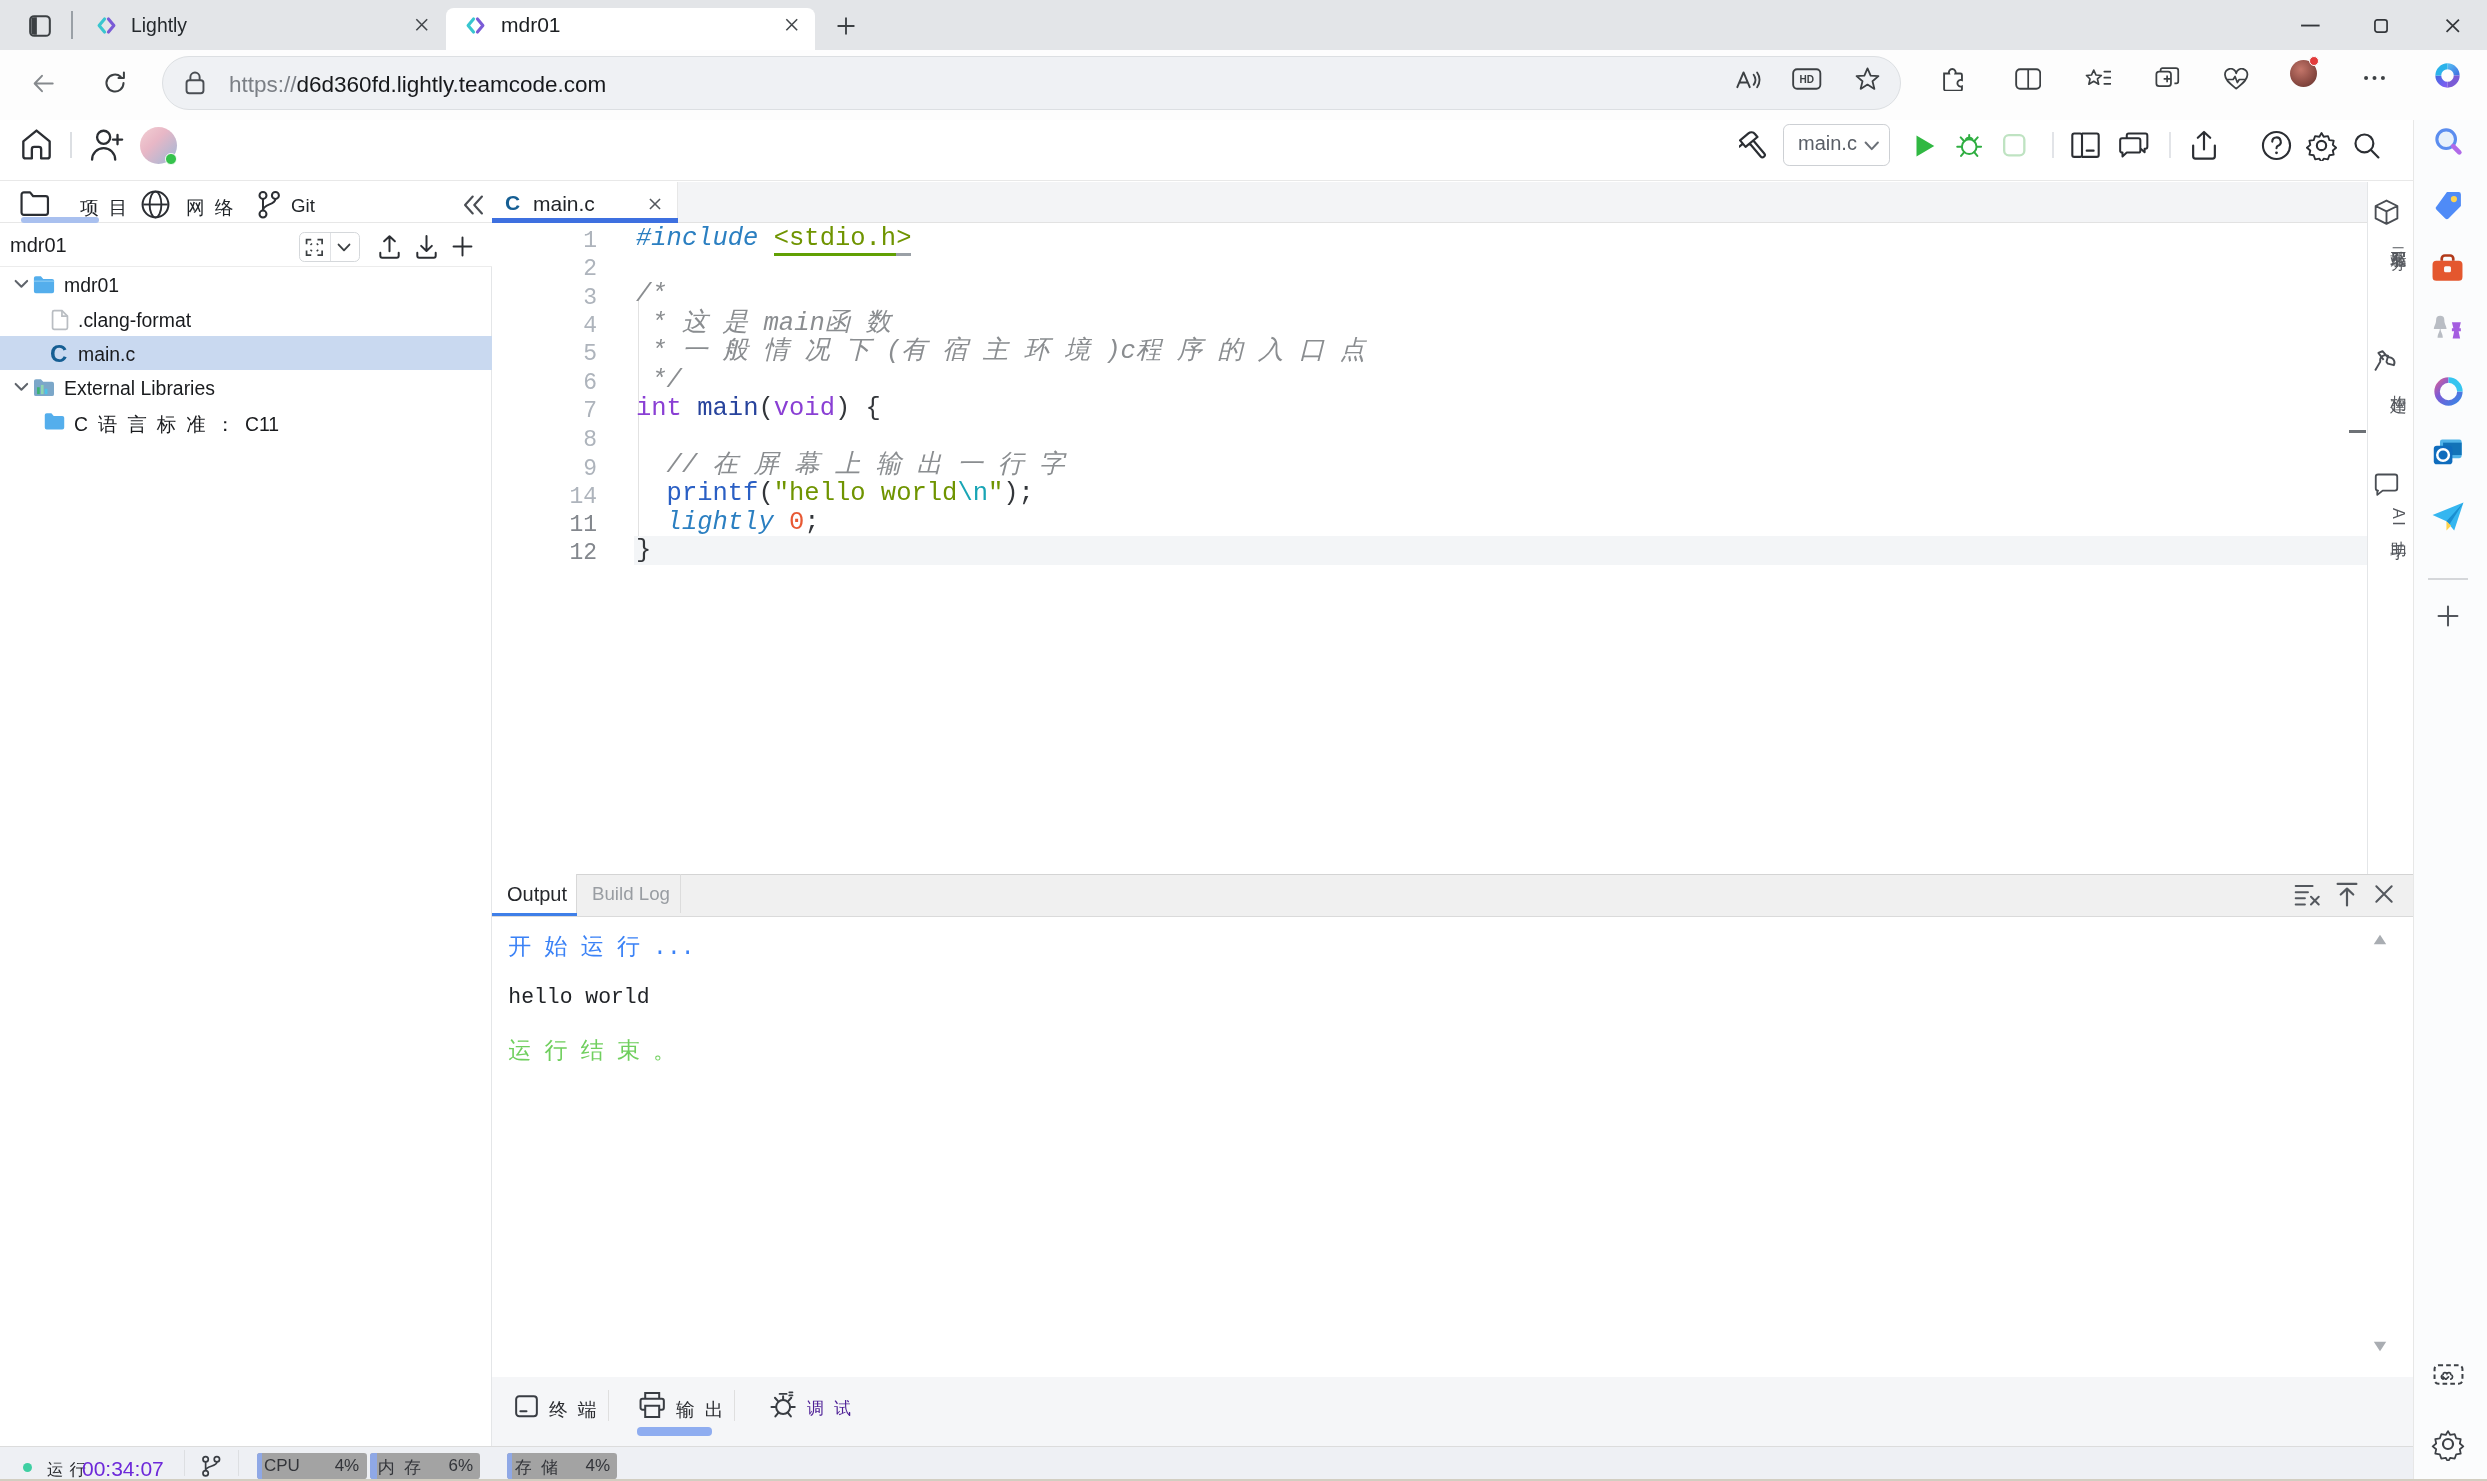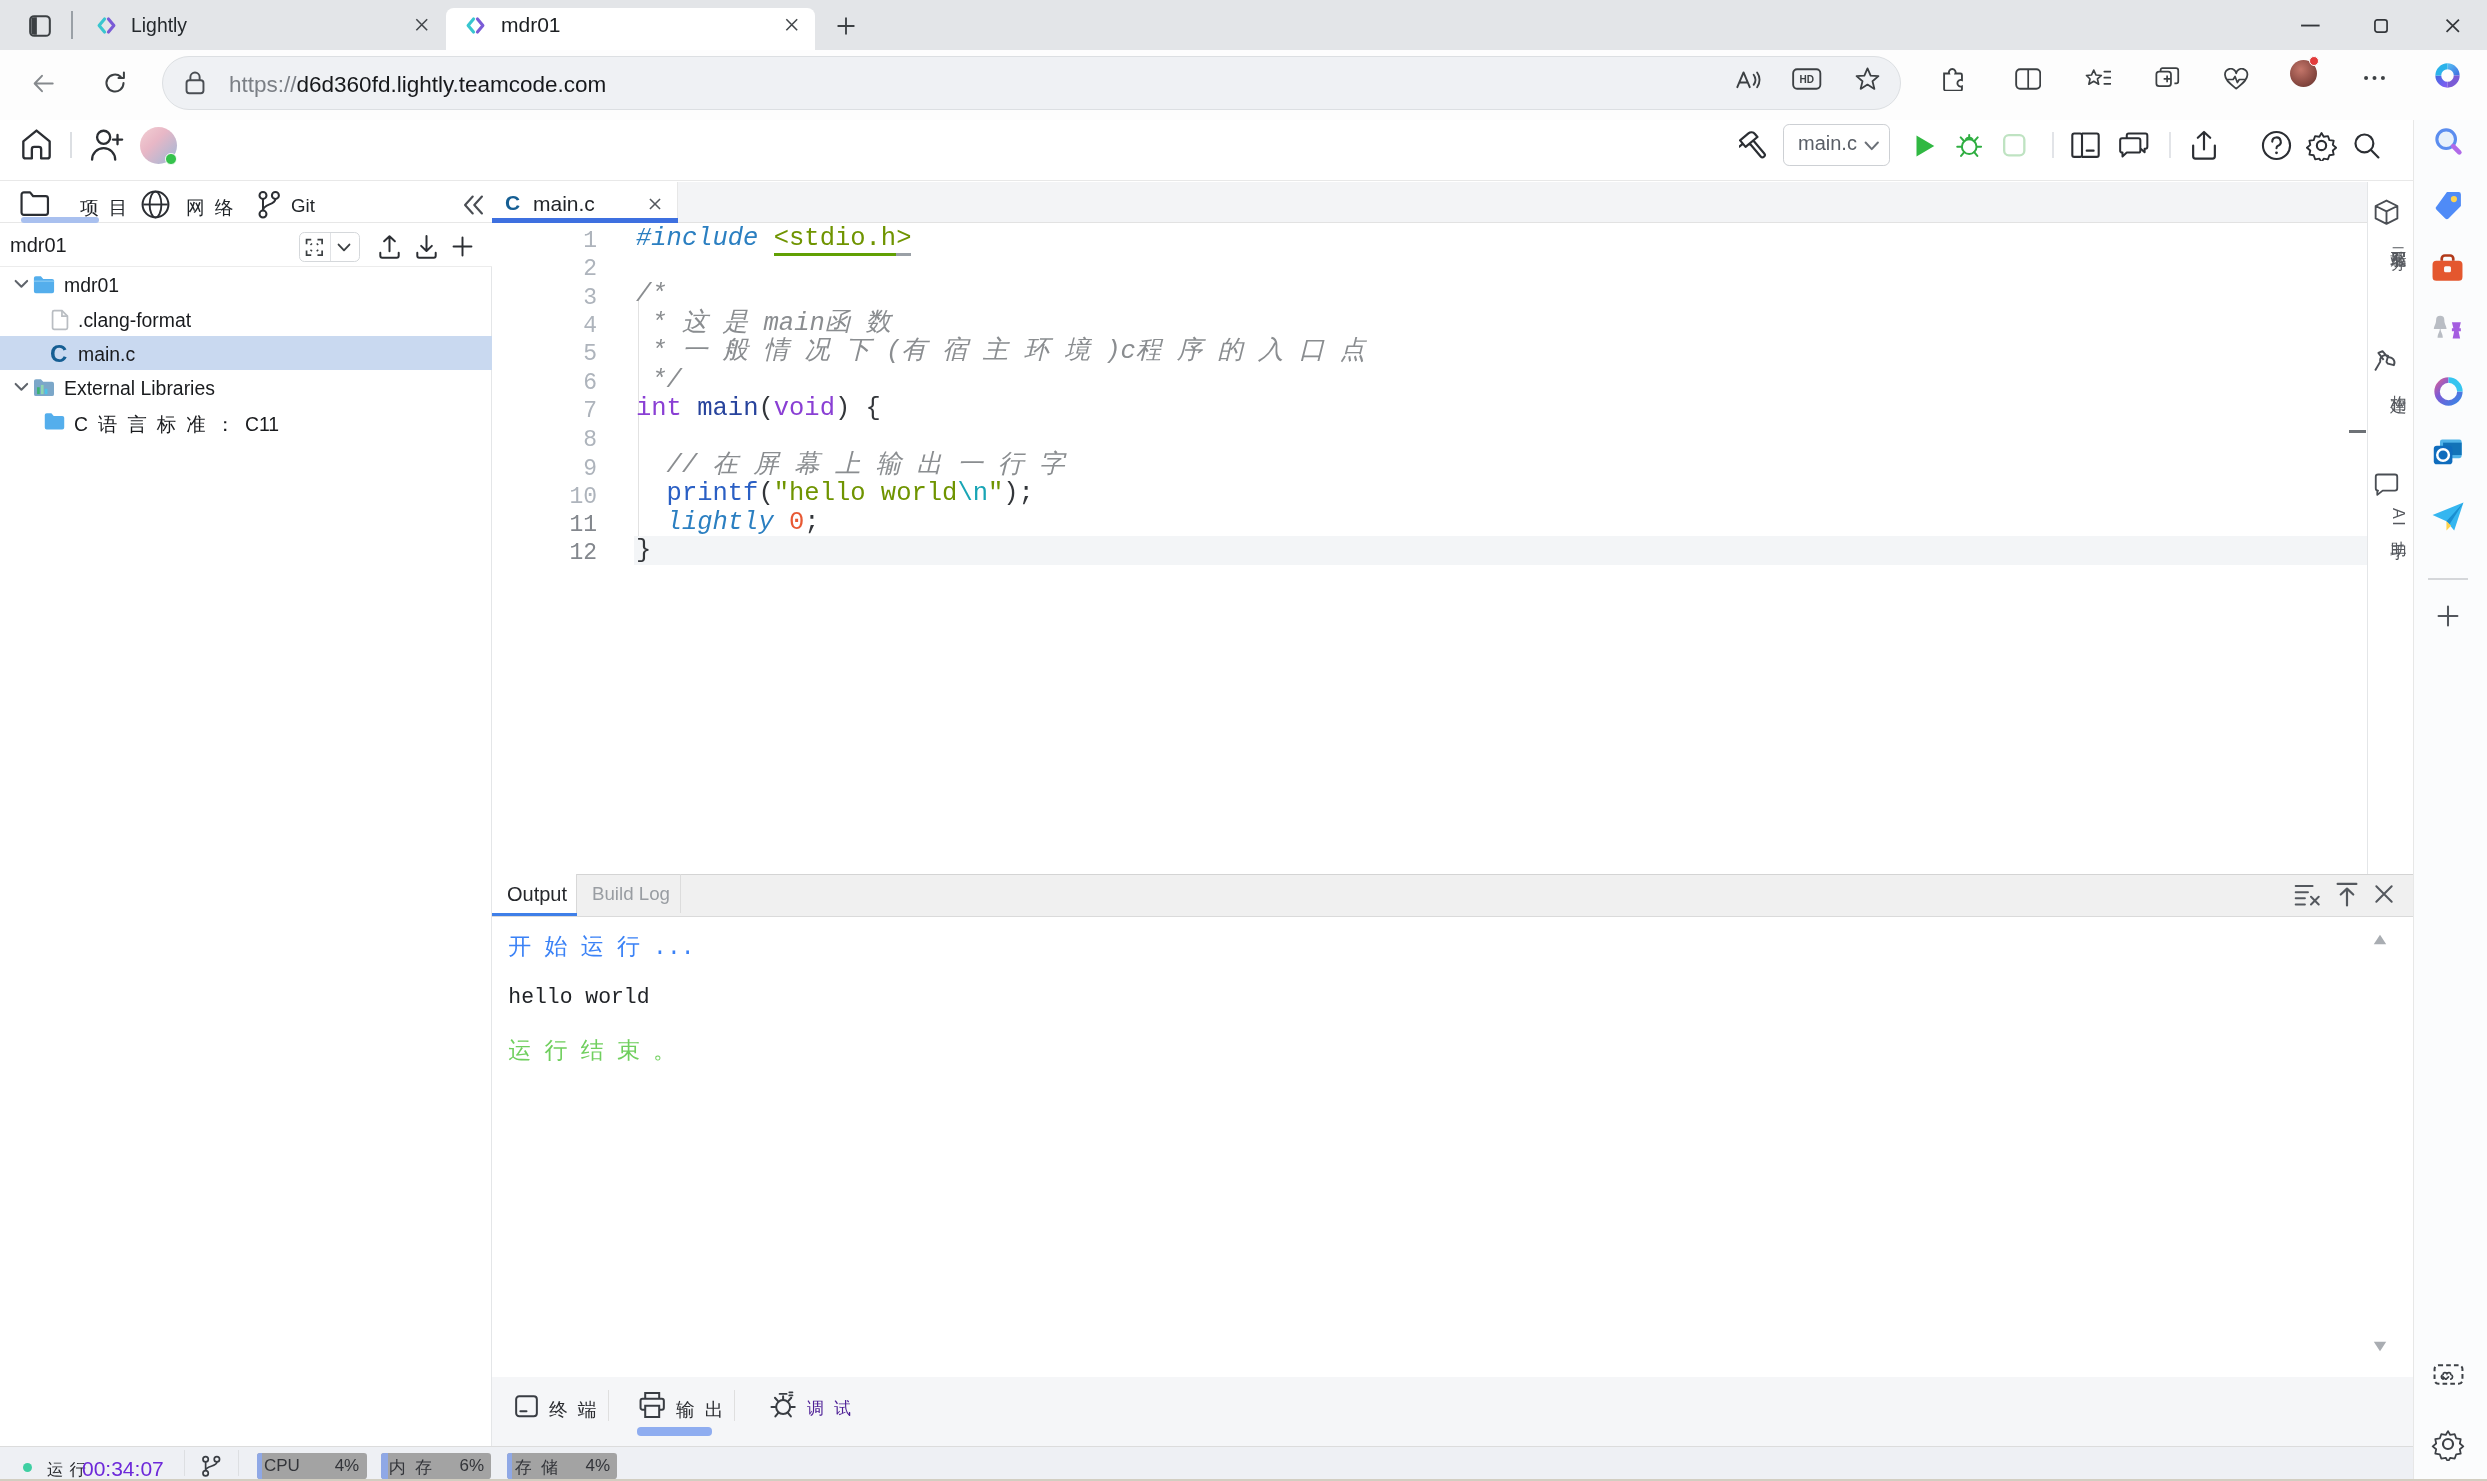--- a/index.html
+++ b/index.html
@@ -322,21 +322,21 @@
 <div class="abs" style="left:146px;top:75px;width:0.8px;height:238px;background:#e2e2e2"></div>
 <div class="ln" style="top:3.9px">1</div>
 <div class="ln" style="top:32px">2</div>
 <div class="ln" style="top:61px">3</div>
 <div class="ln" style="top:89px">4</div>
 <div class="ln" style="top:117px">5</div>
 <div class="ln" style="top:146px">6</div>
 <div class="ln" style="top:174px">7</div>
 <div class="ln" style="top:203px">8</div>
 <div class="ln" style="top:232px">9</div>
-<div class="ln" style="top:260px">10</div>
+<div class="ln" style="top:260px">14</div>
 <div class="ln" style="top:288px;color:#83878d">11</div>
 <div class="ln" style="top:316px;color:#83878d">12</div>
 <div class="cl" style="top:1.6px"><span class="kwi">#include</span><span class="pun"> </span><span class="grn" style="border-bottom:3.1px solid #61a004">&lt;stdio.h</span><span class="grn" style="border-bottom:3.1px solid #9aa0a6">&gt;</span></div>
 <div class="cl" style="top:58px"><span class="com">/*</span></div>
 <div class="cl" style="top:87px"><span class="com"> * <span class="ck">这是</span>main<span class="ck">函数</span></span></div>
 <div class="cl" style="top:115px"><span class="com"> * <span class="ck">一般情况下</span>(<span class="ck">有宿主环境</span>)c<span class="ck">程序的入口点</span></span></div>
 <div class="cl" style="top:144px"><span class="com"> */</span></div>
 <div class="cl" style="top:172px"><span class="pur">int</span><span class="pun"> </span><span class="fn">main</span><span class="pun">(</span><span class="pur">void</span><span class="pun">) {</span></div>
 <div class="cl" style="top:229px"><span class="com">  // <span class="ck">在屏幕上输出一行字</span></span></div>
 <div class="cl" style="top:257px"><span class="pun">  </span><span class="blu">printf</span><span class="pun">(</span><span class="grn">"hello world</span><span class="tea">\n</span><span class="grn">"</span><span class="pun">);</span></div>
@@ -406,21 +406,21 @@
     <circle cx="24" cy="6" r="3.8" fill="none" stroke="#393d43" stroke-width="2.4"></circle>
     <circle cx="8" cy="26" r="3.8" fill="none" stroke="#393d43" stroke-width="2.4"></circle>
     <path d="M8 10 V22 M24 10 c0 7-16 5-16 12" fill="none" stroke="#393d43" stroke-width="2.4"></path>
   </svg>
 <div class="abs" style="left:238px;top:1450px;width:0.8px;height:26px;background:#dddfe2"></div>
 <div class="pill2" style="left:257px;width:110px">
     <div class="pfill" style="width:5.4px"></div>
     <span class="ptxt" style="left:7px">CPU</span>
     <span class="ptxt" style="right:7.8px">4%</span>
   </div>
-<div class="pill2" style="left:381px;width:110px">
+<div class="pill2" style="left:370px;width:110px">
     <div class="pfill" style="width:7px"></div>
     <span class="ptxt" style="left:7.8px;letter-spacing:9.3px">内存</span>
     <span class="ptxt" style="right:7px">6%</span>
   </div>
 <div class="pill2" style="left:507px;width:110px">
     <div class="pfill" style="width:5.4px"></div>
     <span class="ptxt" style="left:7.8px;letter-spacing:9.3px">存储</span>
     <span class="ptxt" style="right:7px">4%</span>
   </div>
 

